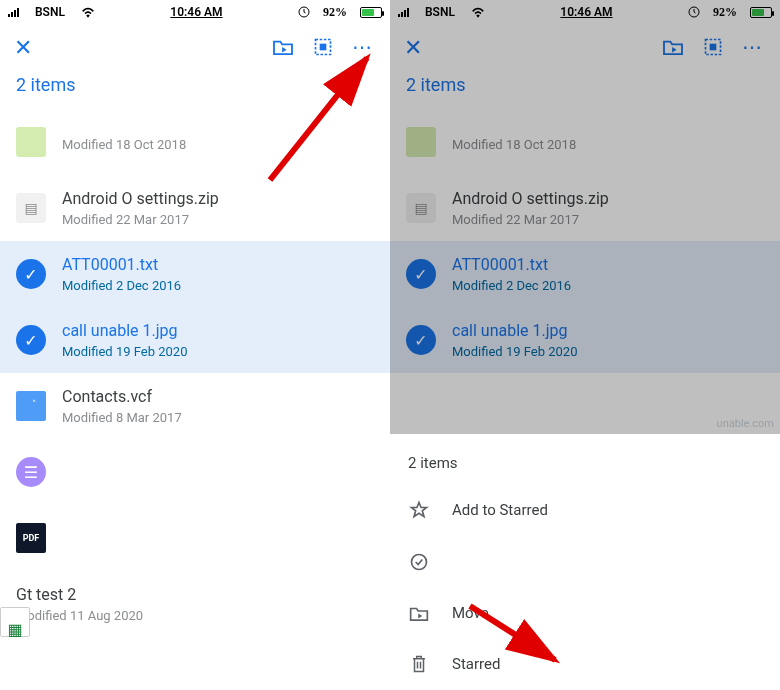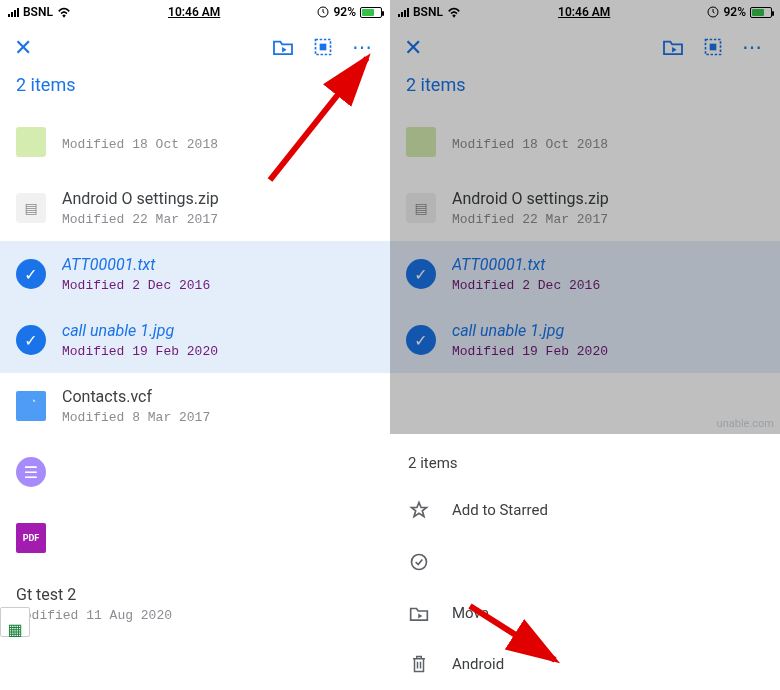--- a/index.html
+++ b/index.html
@@ -27,23 +27,23 @@
   
   .statusbar {
     height: 24px;
     display: flex;
     align-items: center;
     padding: 0 8px;
     font-size: 12px;
     font-weight: 600;
     color: #000;
   }
-  .statusbar .sb-left { display: flex; align-items: center; gap: 4px; }
+  .statusbar .sb-left { display: flex; align-items: center; gap: 16px; }
   .statusbar .sb-center { flex: 1; text-align: center; text-decoration: underline; }
-  .statusbar .sb-right { display: flex; align-items: center; gap: 4px; justify-content: center;}
+  .statusbar .sb-right { display: flex; align-items: center; gap: 13px; justify-content: center; font-family: Liberation Serif, serif;}
   .sig-bars { display: inline-flex; align-items: flex-end; gap: 1px; }
   .sig-bars i { width: 2px; background:#000; display:inline-block; }
   .sig-bars i:nth-child(1){height:3px}
   .sig-bars i:nth-child(2){height:5px}
   .sig-bars i:nth-child(3){height:7px}
   .sig-bars i:nth-child(4){height:9px}
   .batt {
     width: 22px; height: 11px; border: 1px solid #000; border-radius: 2px; position: relative;
     display: inline-block;
   }
@@ -81,31 +81,31 @@
   .row.selected { background: #e4eefb; }
   .row .thumb {
     width: 30px; height: 30px; border-radius: 4px;
     display:flex; align-items:center; justify-content:center;
     flex-shrink: 0;
   }
   .row .thumb.img { background:#b7e07b; border-radius:3px; opacity:.6; }
   .row .thumb.zip { background:#f1f1f1; color:#888; font-size:14px; }
   .row .thumb.vcf { background:#4e9cf5; color:#fff; border-radius:2px; }
   .row .thumb.form { background:#a78bfa; color:#fff; border-radius:50%; }
-  .row .thumb.pdf { background:#a21caf; color:#fff; font-size:9px; font-weight:700; border-radius:2px; }
+  .row .thumb.pdf { background:#0f172a; color:#fff; font-size:9px; font-weight:700; border-radius:2px; }
   .row .thumb.sheet { background:#fff; border:1px solid #ccc; color:#188038; border-radius:2px; }
   .row .check {
     width: 30px; height:30px; border-radius:50%; background:#1a73e8; color:#fff;
     display:flex; align-items:center; justify-content:center; font-size:16px; flex-shrink:0;
   }
   .row .meta { flex:1; min-width:0; }
   .row .name { font-size:16px; color:#3c4043; white-space:nowrap; overflow:hidden; text-overflow:ellipsis; }
-  .row.selected .name { color:#1a73e8;font-style:italic; }
-  .row .mod { font-size:13px; color:#8a8d91; margin-top:4px;font-family:Liberation Mono, monospace; }
-  .row.selected .mod { color:#701a75; }
+  .row.selected .name { color:#1a73e8; }
+  .row .mod { font-size:13px; color:#8a8d91; margin-top:4px; }
+  .row.selected .mod { color:#0369a1; }
   .row.first .mod { margin-left: 0; }
 
   
   .sheet {
     position: absolute;
     left: 0; right: 0; bottom: 0;
     background: #fff;
     z-index: 5;
     padding-top: 14px;
   }
@@ -378,21 +378,21 @@
       </span>
       <span>Move</span>
     </div>
 
     <div class="action">
       <span class="ic">
         <svg width="18" height="20" viewBox="0 0 24 26">
             <path fill="none" stroke="#5f6368" stroke-width="2" d="M4 6h16M9 6V3h6v3M6 6v17h12V6M10 10v9M14 10v9"></path>
           </svg>
       </span>
-      <span>Android</span>
+      <span>Starred</span>
     </div>
   </div>
 
   <div class="arrow" style="left:70px; top:598px;">
     <svg width="120" height="80">
         <defs>
           <marker id="ah2" markerWidth="10" markerHeight="10" refX="8" refY="3" orient="auto">
             <path d="M0,0 L0,6 L9,3 z" fill="#e00000"></path>
           </marker>
         </defs>

